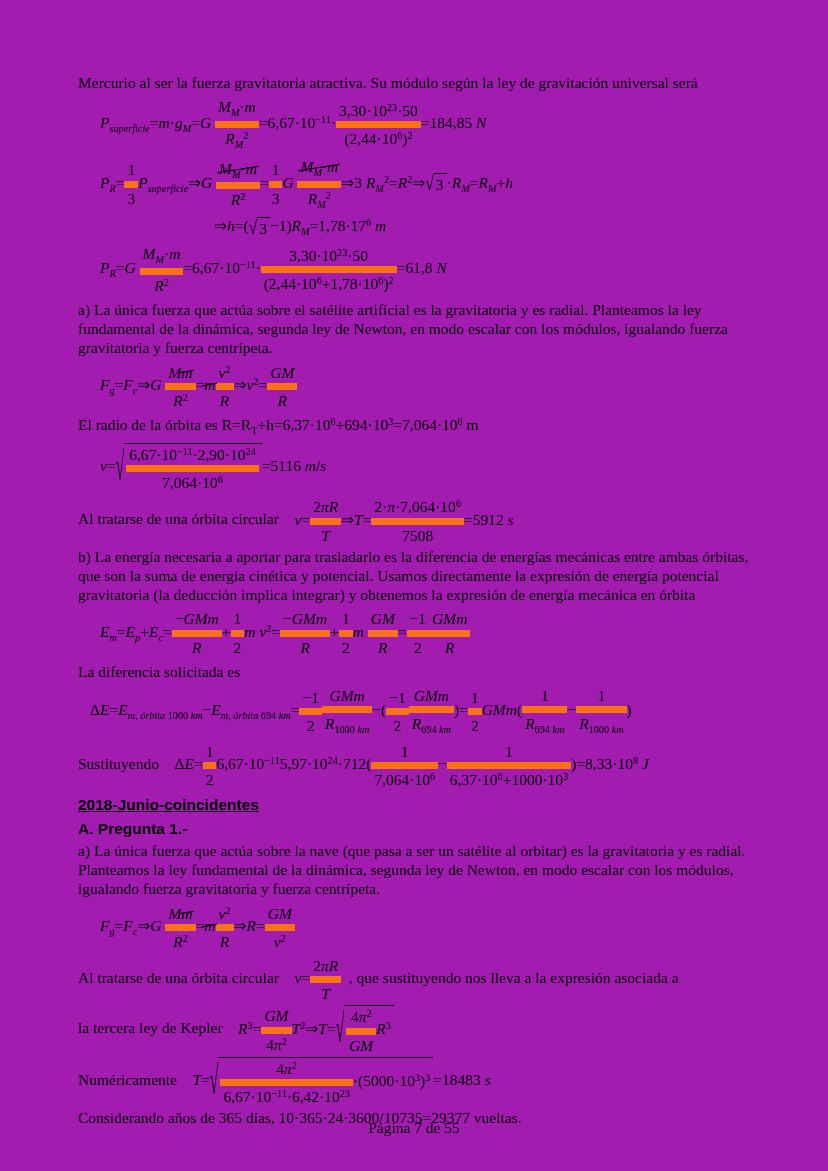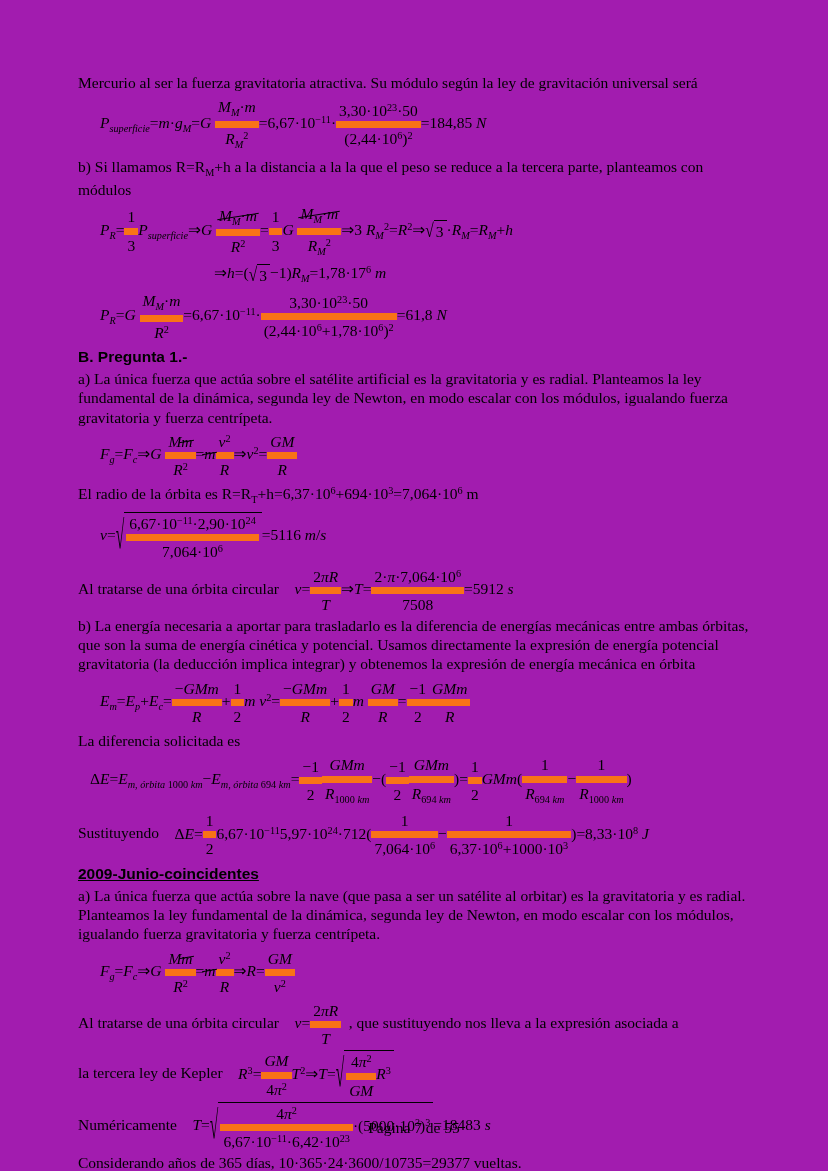--- a/index.html
+++ b/index.html
@@ -32,45 +32,44 @@
   }
   .footer { position:absolute; left:0; right:0; bottom:34px; text-align:center; font-size:15.5px;font-family:Liberation Serif, serif; }
 </style>
 </head>
 <body>
 
 <div class="page">
   <div class="doc-content">
       <div class="para"><span class="tx">Mercurio al ser la fuerza gravitatoria atractiva. Su módulo según la ley de gravitación universal será</span></div>
       <div class="mathline" style="padding-left: 14px;"><span class="m"><span class="tx it">P</span><span class="ssub"><span class="tx it">superficie</span></span><span class="tx">=</span><span class="tx it">m</span><span class="tx">·</span><span class="tx it">g</span><span class="ssub"><span class="tx it">M</span></span><span class="tx">=</span><span class="tx it">G</span><span class="tx"> </span><span class="frac"><span class="num"><span class="tx it">M</span><span class="ssub"><span class="tx it">M</span></span><span class="tx">·</span><span class="tx it">m</span></span><span class="den"><span class="tx it">R</span><span class="ssub"><span class="tx it">M</span></span><span class="ssup"><span class="tx">2</span></span></span></span><span class="tx">=6,67·10</span><span class="ssup"><span class="tx">−11</span></span><span class="tx">·</span><span class="frac"><span class="num"><span class="tx">3,30·10</span><span class="ssup"><span class="tx">23</span></span><span class="tx">·50</span></span><span class="den"><span class="tx">(2,44·10</span><span class="ssup"><span class="tx">6</span></span><span class="tx">)</span><span class="ssup"><span class="tx">2</span></span></span></span><span class="tx">=184,85 </span><span class="tx it">N</span></span></div>
-      <div class="para"><span class="m"><span class="tx">b) Si llamamos R=R</span><span class="ssub"><span class="tx">M</span></span><span class="tx">+h a la distancia a la la que el peso se reduce a la tercera parte, planteamos con módulos</span></span></div>
       <div class="mathline" style="padding-left: 14px;"><span class="m"><span class="tx it">P</span><span class="ssub"><span class="tx it">R</span></span><span class="tx">=</span><span class="frac"><span class="num"><span class="tx">1</span></span><span class="den"><span class="tx">3</span></span></span><span class="tx it">P</span><span class="ssub"><span class="tx it">superficie</span></span><span class="tx">⇒</span><span class="tx it">G</span><span class="tx"> </span><span class="frac"><span class="num"><span class="cancel"><span class="tx it">M</span><span class="ssub"><span class="tx it">M</span></span><span class="tx">·</span><span class="tx it">m</span></span></span><span class="den"><span class="tx it">R</span><span class="ssup"><span class="tx">2</span></span></span></span><span class="tx">=</span><span class="frac"><span class="num"><span class="tx">1</span></span><span class="den"><span class="tx">3</span></span></span><span class="tx it">G</span><span class="tx"> </span><span class="frac"><span class="num"><span class="cancel"><span class="tx it">M</span><span class="ssub"><span class="tx it">M</span></span><span class="tx">·</span><span class="tx it">m</span></span></span><span class="den"><span class="tx it">R</span><span class="ssub"><span class="tx it">M</span></span><span class="ssup"><span class="tx">2</span></span></span></span><span class="tx">⇒3 </span><span class="tx it">R</span><span class="ssub"><span class="tx it">M</span></span><span class="ssup"><span class="tx">2</span></span><span class="tx">=</span><span class="tx it">R</span><span class="ssup"><span class="tx">2</span></span><span class="tx">⇒</span><span class="sqrt">
             <span class="rad" style="transform: scaleY(1.24473);">√</span>
             <span class="radbody"><span class="tx">3</span></span>
           </span><span class="tx">·</span><span class="tx it">R</span><span class="ssub"><span class="tx it">M</span></span><span class="tx">=</span><span class="tx it">R</span><span class="ssub"><span class="tx it">M</span></span><span class="tx">+</span><span class="tx it">h</span></span></div>
       <div class="mathline" style="padding-left: 128px;"><span class="m"><span class="tx">⇒</span><span class="tx it">h</span><span class="tx">=(</span><span class="sqrt">
             <span class="rad" style="transform: scaleY(1.24473);">√</span>
             <span class="radbody"><span class="tx">3</span></span>
           </span><span class="tx">−1)</span><span class="tx it">R</span><span class="ssub"><span class="tx it">M</span></span><span class="tx">=1,78·17</span><span class="ssup"><span class="tx">6</span></span><span class="tx"> </span><span class="tx it">m</span></span></div>
       <div class="mathline" style="padding-left: 14px;"><span class="m"><span class="tx it">P</span><span class="ssub"><span class="tx it">R</span></span><span class="tx">=</span><span class="tx it">G</span><span class="tx"> </span><span class="frac"><span class="num"><span class="tx it">M</span><span class="ssub"><span class="tx it">M</span></span><span class="tx">·</span><span class="tx it">m</span></span><span class="den"><span class="tx it">R</span><span class="ssup"><span class="tx">2</span></span></span></span><span class="tx">=6,67·10</span><span class="ssup"><span class="tx">−11</span></span><span class="tx">·</span><span class="frac"><span class="num"><span class="tx">3,30·10</span><span class="ssup"><span class="tx">23</span></span><span class="tx">·50</span></span><span class="den"><span class="tx">(2,44·10</span><span class="ssup"><span class="tx">6</span></span><span class="tx">+1,78·10</span><span class="ssup"><span class="tx">6</span></span><span class="tx">)</span><span class="ssup"><span class="tx">2</span></span></span></span><span class="tx">=61,8 </span><span class="tx it">N</span></span></div>
-      <div class="heading"><span>B. Pregunta 1.-</span></div>
       <div class="para"><span class="tx">a) La única fuerza que actúa sobre el satélite artificial es la gravitatoria y es radial. Planteamos la ley fundamental de la dinámica, segunda ley de Newton, en modo escalar con los módulos, igualando fuerza gravitatoria y fuerza centrípeta.</span></div>
       <div class="mathline" style="padding-left: 14px;"><span class="m"><span class="tx it">F</span><span class="ssub"><span class="tx it">g</span></span><span class="tx">=</span><span class="tx it">F</span><span class="ssub"><span class="tx it">c</span></span><span class="tx">⇒</span><span class="tx it">G</span><span class="tx"> </span><span class="frac"><span class="num"><span class="tx it">M</span><span class="cancel"><span class="tx it">m</span></span></span><span class="den"><span class="tx it">R</span><span class="ssup"><span class="tx">2</span></span></span></span><span class="tx">=</span><span class="cancel"><span class="tx it">m</span></span><span class="frac"><span class="num"><span class="tx it">v</span><span class="ssup"><span class="tx">2</span></span></span><span class="den"><span class="tx it">R</span></span></span><span class="tx">⇒</span><span class="tx it">v</span><span class="ssup"><span class="tx">2</span></span><span class="tx">=</span><span class="frac"><span class="num"><span class="tx it">GM</span></span><span class="den"><span class="tx it">R</span></span></span></span></div>
       <div class="para"><span class="m"><span class="tx">El radio de la órbita es R=R</span><span class="ssub"><span class="tx">T</span></span><span class="tx">+h=6,37·10</span><span class="ssup"><span class="tx">6</span></span><span class="tx">+694·10</span><span class="ssup"><span class="tx">3</span></span><span class="tx">=7,064·10</span><span class="ssup"><span class="tx">6</span></span><span class="tx"> m</span></span></div>
       <div class="mathline" style="padding-left: 14px;"><span class="m"><span class="tx it">v</span><span class="tx">=</span><span class="sqrt">
             <span class="rad" style="transform: scaleY(2.54812);">√</span>
             <span class="radbody"><span class="frac"><span class="num"><span class="tx">6,67·10</span><span class="ssup"><span class="tx">−11</span></span><span class="tx">·2,90·10</span><span class="ssup"><span class="tx">24</span></span></span><span class="den"><span class="tx">7,064·10</span><span class="ssup"><span class="tx">6</span></span></span></span></span>
           </span><span class="tx">=5116 </span><span class="tx it">m</span><span class="tx">/</span><span class="tx it">s</span></span></div>
       <div class="para"><span class="tx">Al tratarse de una órbita circular    </span><span class="m"><span class="tx it">v</span><span class="tx">=</span><span class="frac"><span class="num"><span class="tx">2</span><span class="tx it">πR</span></span><span class="den"><span class="tx it">T</span></span></span><span class="tx">⇒</span><span class="tx it">T</span><span class="tx">=</span><span class="frac"><span class="num"><span class="tx">2·</span><span class="tx it">π</span><span class="tx">·7,064·10</span><span class="ssup"><span class="tx">6</span></span></span><span class="den"><span class="tx">7508</span></span></span><span class="tx">=5912 </span><span class="tx it">s</span></span></div>
       <div class="para"><span class="tx">b) La energía necesaria a aportar para trasladarlo es la diferencia de energías mecánicas entre ambas órbitas, que son la suma de energía cinética y potencial. Usamos directamente la expresión de energía potencial gravitatoria (la deducción implica integrar) y obtenemos la expresión de energía mecánica en órbita</span></div>
       <div class="mathline" style="padding-left: 14px;"><span class="m"><span class="tx it">E</span><span class="ssub"><span class="tx it">m</span></span><span class="tx">=</span><span class="tx it">E</span><span class="ssub"><span class="tx it">p</span></span><span class="tx">+</span><span class="tx it">E</span><span class="ssub"><span class="tx it">c</span></span><span class="tx">=</span><span class="frac"><span class="num"><span class="tx">−</span><span class="tx it">GMm</span></span><span class="den"><span class="tx it">R</span></span></span><span class="tx">+</span><span class="frac"><span class="num"><span class="tx">1</span></span><span class="den"><span class="tx">2</span></span></span><span class="tx it">m</span><span class="tx"> </span><span class="tx it">v</span><span class="ssup"><span class="tx">2</span></span><span class="tx">=</span><span class="frac"><span class="num"><span class="tx">−</span><span class="tx it">GMm</span></span><span class="den"><span class="tx it">R</span></span></span><span class="tx">+</span><span class="frac"><span class="num"><span class="tx">1</span></span><span class="den"><span class="tx">2</span></span></span><span class="tx it">m</span><span class="tx"> </span><span class="frac"><span class="num"><span class="tx it">GM</span></span><span class="den"><span class="tx it">R</span></span></span><span class="tx">=</span><span class="frac"><span class="num"><span class="tx">−1</span></span><span class="den"><span class="tx">2</span></span></span><span class="frac"><span class="num"><span class="tx it">GMm</span></span><span class="den"><span class="tx it">R</span></span></span></span></div>
       <div class="para"><span class="tx">La diferencia solicitada es</span></div>
       <div class="mathline" style="padding-left: 4px;"><span class="m"><span class="tx">Δ</span><span class="tx it">E</span><span class="tx">=</span><span class="tx it">E</span><span class="ssub"><span class="tx it">m</span><span class="tx">, </span><span class="tx it">órbita</span><span class="tx"> 1000 </span><span class="tx it">km</span></span><span class="tx">−</span><span class="tx it">E</span><span class="ssub"><span class="tx it">m</span><span class="tx">, </span><span class="tx it">órbita</span><span class="tx"> 694 </span><span class="tx it">km</span></span><span class="tx">=</span><span class="frac"><span class="num"><span class="tx">−1</span></span><span class="den"><span class="tx">2</span></span></span><span class="frac"><span class="num"><span class="tx it">GMm</span></span><span class="den"><span class="tx it">R</span><span class="ssub"><span class="tx">1000 </span><span class="tx it">km</span></span></span></span><span class="tx">−(</span><span class="frac"><span class="num"><span class="tx">−1</span></span><span class="den"><span class="tx">2</span></span></span><span class="frac"><span class="num"><span class="tx it">GMm</span></span><span class="den"><span class="tx it">R</span><span class="ssub"><span class="tx">694 </span><span class="tx it">km</span></span></span></span><span class="tx">)=</span><span class="frac"><span class="num"><span class="tx">1</span></span><span class="den"><span class="tx">2</span></span></span><span class="tx it">GMm</span><span class="tx">(</span><span class="frac"><span class="num"><span class="tx">1</span></span><span class="den"><span class="tx it">R</span><span class="ssub"><span class="tx">694 </span><span class="tx it">km</span></span></span></span><span class="tx">−</span><span class="frac"><span class="num"><span class="tx">1</span></span><span class="den"><span class="tx it">R</span><span class="ssub"><span class="tx">1000 </span><span class="tx it">km</span></span></span></span><span class="tx">)</span></span></div>
       <div class="para"><span class="tx">Sustituyendo    </span><span class="m"><span class="tx">Δ</span><span class="tx it">E</span><span class="tx">=</span><span class="frac"><span class="num"><span class="tx">1</span></span><span class="den"><span class="tx">2</span></span></span><span class="tx">6,67·10</span><span class="ssup"><span class="tx">−11</span></span><span class="tx">5,97·10</span><span class="ssup"><span class="tx">24</span></span><span class="tx">·712(</span><span class="frac"><span class="num"><span class="tx">1</span></span><span class="den"><span class="tx">7,064·10</span><span class="ssup"><span class="tx">6</span></span></span></span><span class="tx">−</span><span class="frac"><span class="num"><span class="tx">1</span></span><span class="den"><span class="tx">6,37·10</span><span class="ssup"><span class="tx">6</span></span><span class="tx">+1000·10</span><span class="ssup"><span class="tx">3</span></span></span></span><span class="tx">)=8,33·10</span><span class="ssup"><span class="tx">8</span></span><span class="tx"> </span><span class="tx it">J</span></span></div>
-      <div class="heading"><span class="u">2009-Junio-coincidentes</span></div>
+      <div class="heading"><span class="u">2018-Junio-coincidentes</span></div>
+      <div class="heading"><span>A. Pregunta 1.-</span></div>
       <div class="para"><span class="tx">a) La única fuerza que actúa sobre la nave (que pasa a ser un satélite al orbitar) es la gravitatoria y es radial. Planteamos la ley fundamental de la dinámica, segunda ley de Newton, en modo escalar con los módulos, igualando fuerza gravitatoria y fuerza centrípeta.</span></div>
       <div class="mathline" style="padding-left: 14px;"><span class="m"><span class="tx it">F</span><span class="ssub"><span class="tx it">g</span></span><span class="tx">=</span><span class="tx it">F</span><span class="ssub"><span class="tx it">c</span></span><span class="tx">⇒</span><span class="tx it">G</span><span class="tx"> </span><span class="frac"><span class="num"><span class="tx it">M</span><span class="cancel"><span class="tx it">m</span></span></span><span class="den"><span class="tx it">R</span><span class="ssup"><span class="tx">2</span></span></span></span><span class="tx">=</span><span class="cancel"><span class="tx it">m</span></span><span class="frac"><span class="num"><span class="tx it">v</span><span class="ssup"><span class="tx">2</span></span></span><span class="den"><span class="tx it">R</span></span></span><span class="tx">⇒</span><span class="tx it">R</span><span class="tx">=</span><span class="frac"><span class="num"><span class="tx it">GM</span></span><span class="den"><span class="tx it">v</span><span class="ssup"><span class="tx">2</span></span></span></span></span></div>
       <div class="para"><span class="tx">Al tratarse de una órbita circular    </span><span class="m"><span class="tx it">v</span><span class="tx">=</span><span class="frac"><span class="num"><span class="tx">2</span><span class="tx it">πR</span></span><span class="den"><span class="tx it">T</span></span></span></span><span class="tx">  , que sustituyendo nos lleva a la expresión asociada a</span></div>
       <div class="para"><span class="tx">la tercera ley de Kepler    </span><span class="m"><span class="tx it">R</span><span class="ssup"><span class="tx">3</span></span><span class="tx">=</span><span class="frac"><span class="num"><span class="tx it">GM</span></span><span class="den"><span class="tx">4</span><span class="tx it">π</span><span class="ssup"><span class="tx">2</span></span></span></span><span class="tx it">T</span><span class="ssup"><span class="tx">2</span></span><span class="tx">⇒</span><span class="tx it">T</span><span class="tx">=</span><span class="sqrt">
             <span class="rad" style="transform: scaleY(2.54812);">√</span>
             <span class="radbody"><span class="frac"><span class="num"><span class="tx">4</span><span class="tx it">π</span><span class="ssup"><span class="tx">2</span></span></span><span class="den"><span class="tx it">GM</span></span></span><span class="tx it">R</span><span class="ssup"><span class="tx">3</span></span></span>
           </span></span></div>
       <div class="para"><span class="tx">Numéricamente    </span><span class="m"><span class="tx it">T</span><span class="tx">=</span><span class="sqrt">
             <span class="rad" style="transform: scaleY(2.54812);">√</span>
             <span class="radbody"><span class="frac"><span class="num"><span class="tx">4</span><span class="tx it">π</span><span class="ssup"><span class="tx">2</span></span></span><span class="den"><span class="tx">6,67·10</span><span class="ssup"><span class="tx">−11</span></span><span class="tx">·6,42·10</span><span class="ssup"><span class="tx">23</span></span></span></span><span class="tx">·(5000·10</span><span class="ssup"><span class="tx">3</span></span><span class="tx">)</span><span class="ssup"><span class="tx">3</span></span></span>

